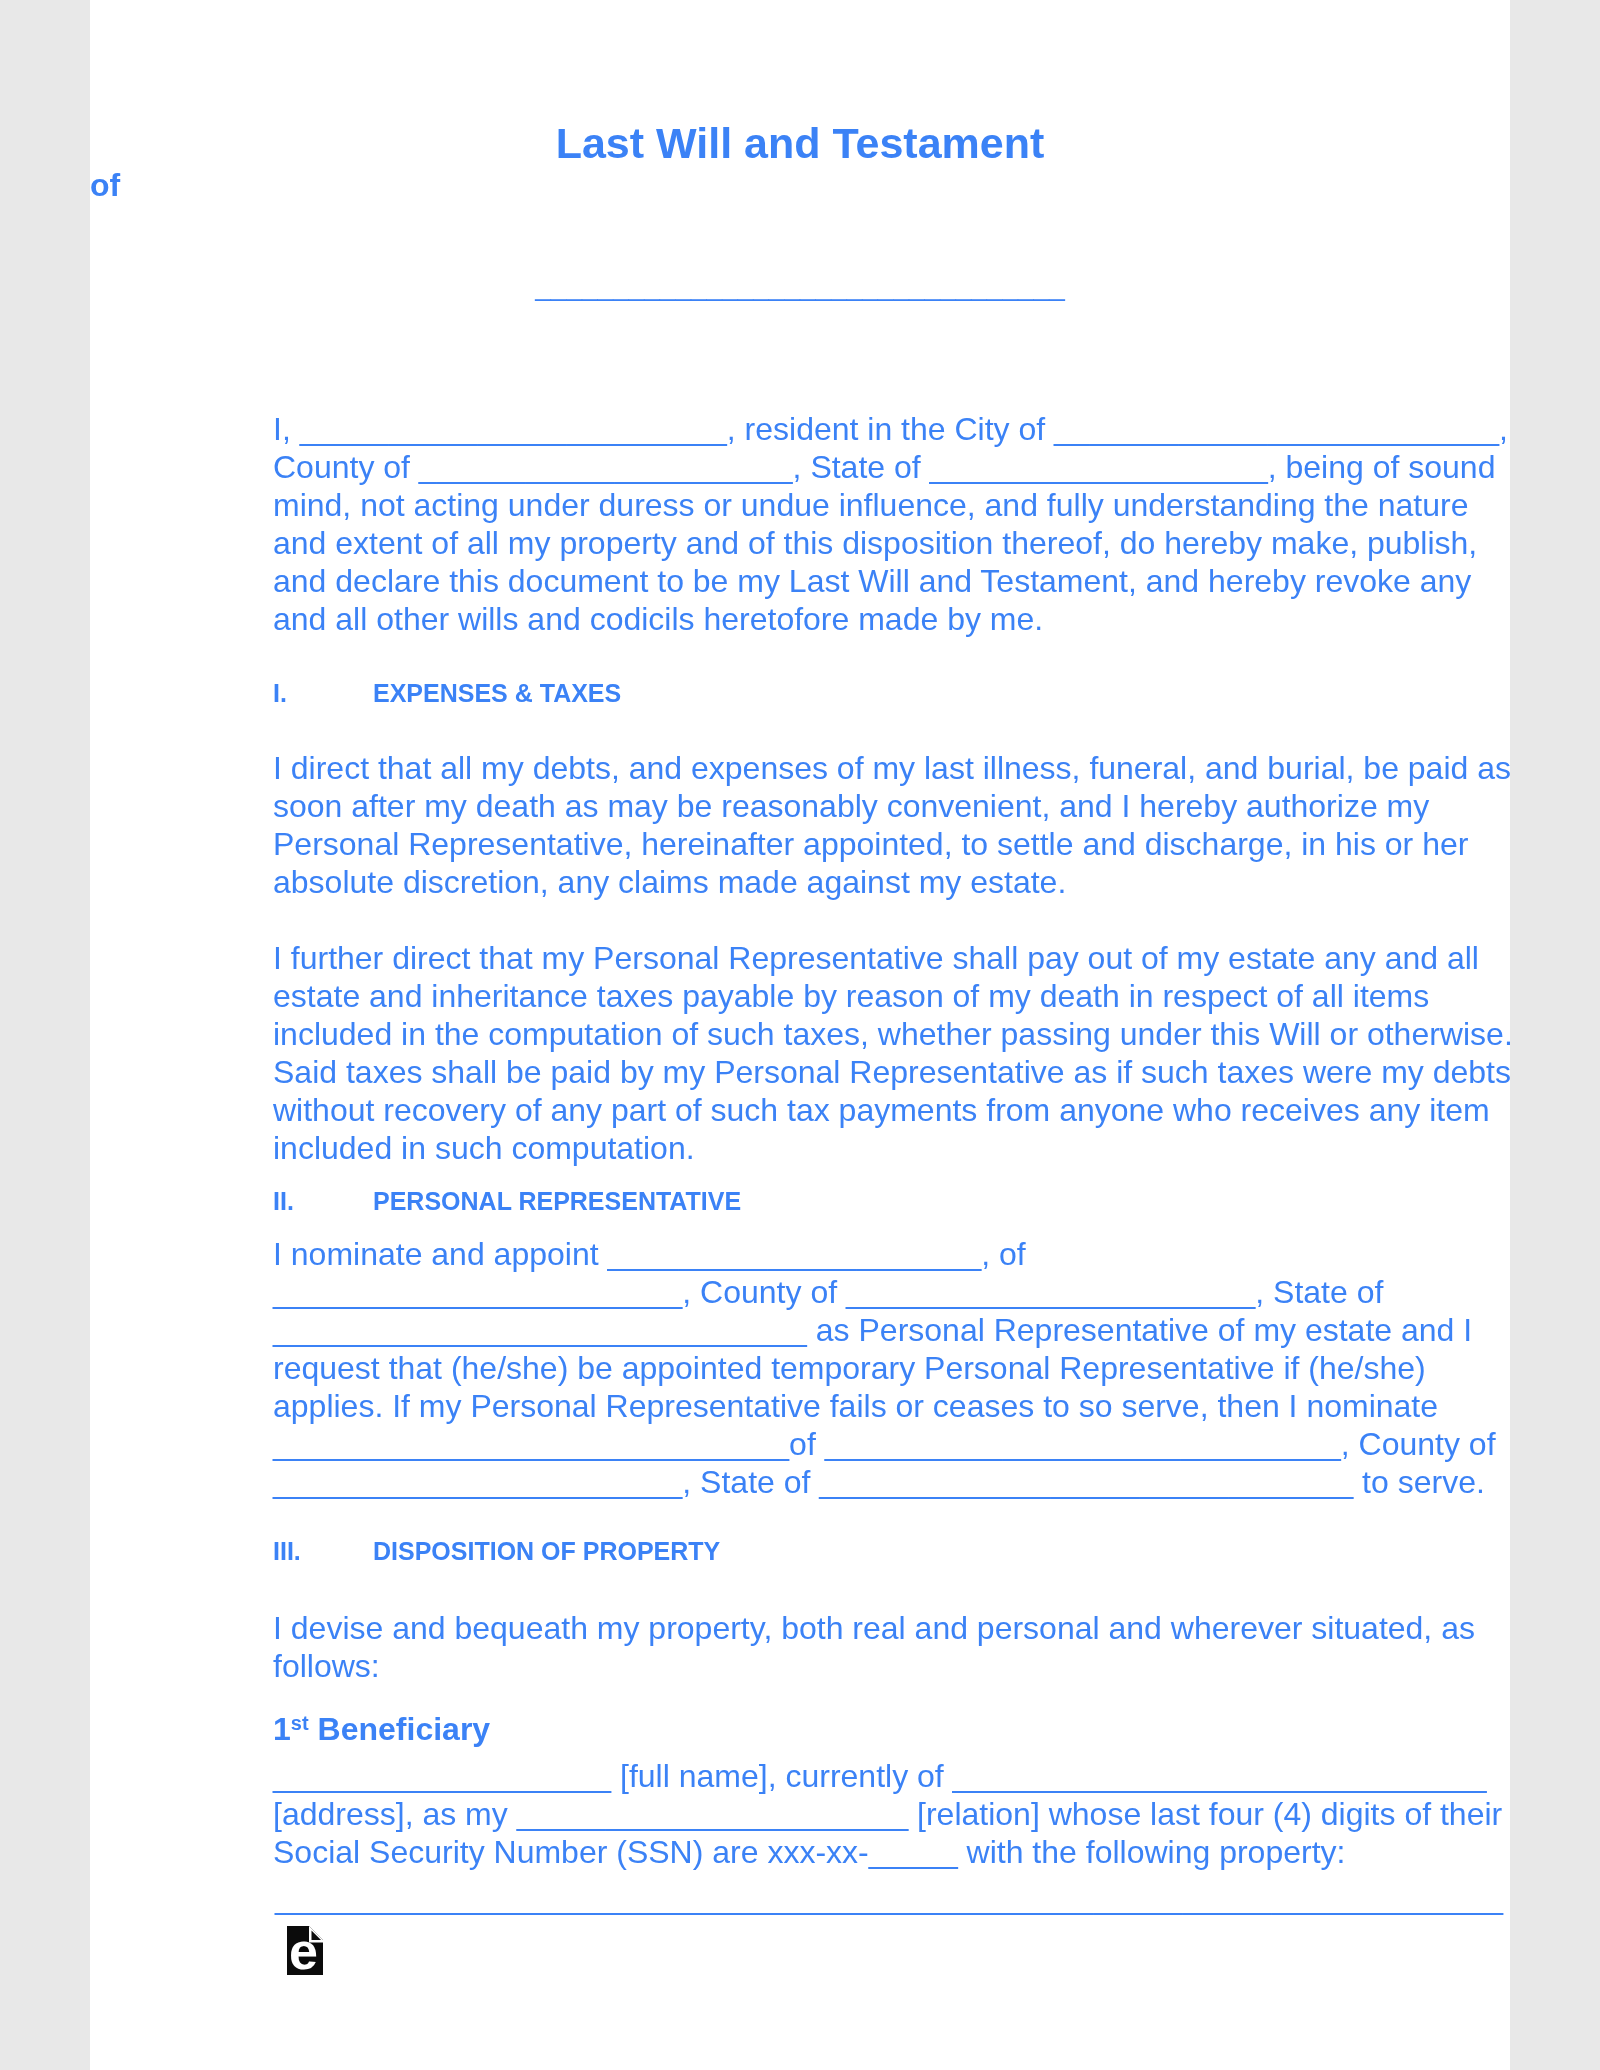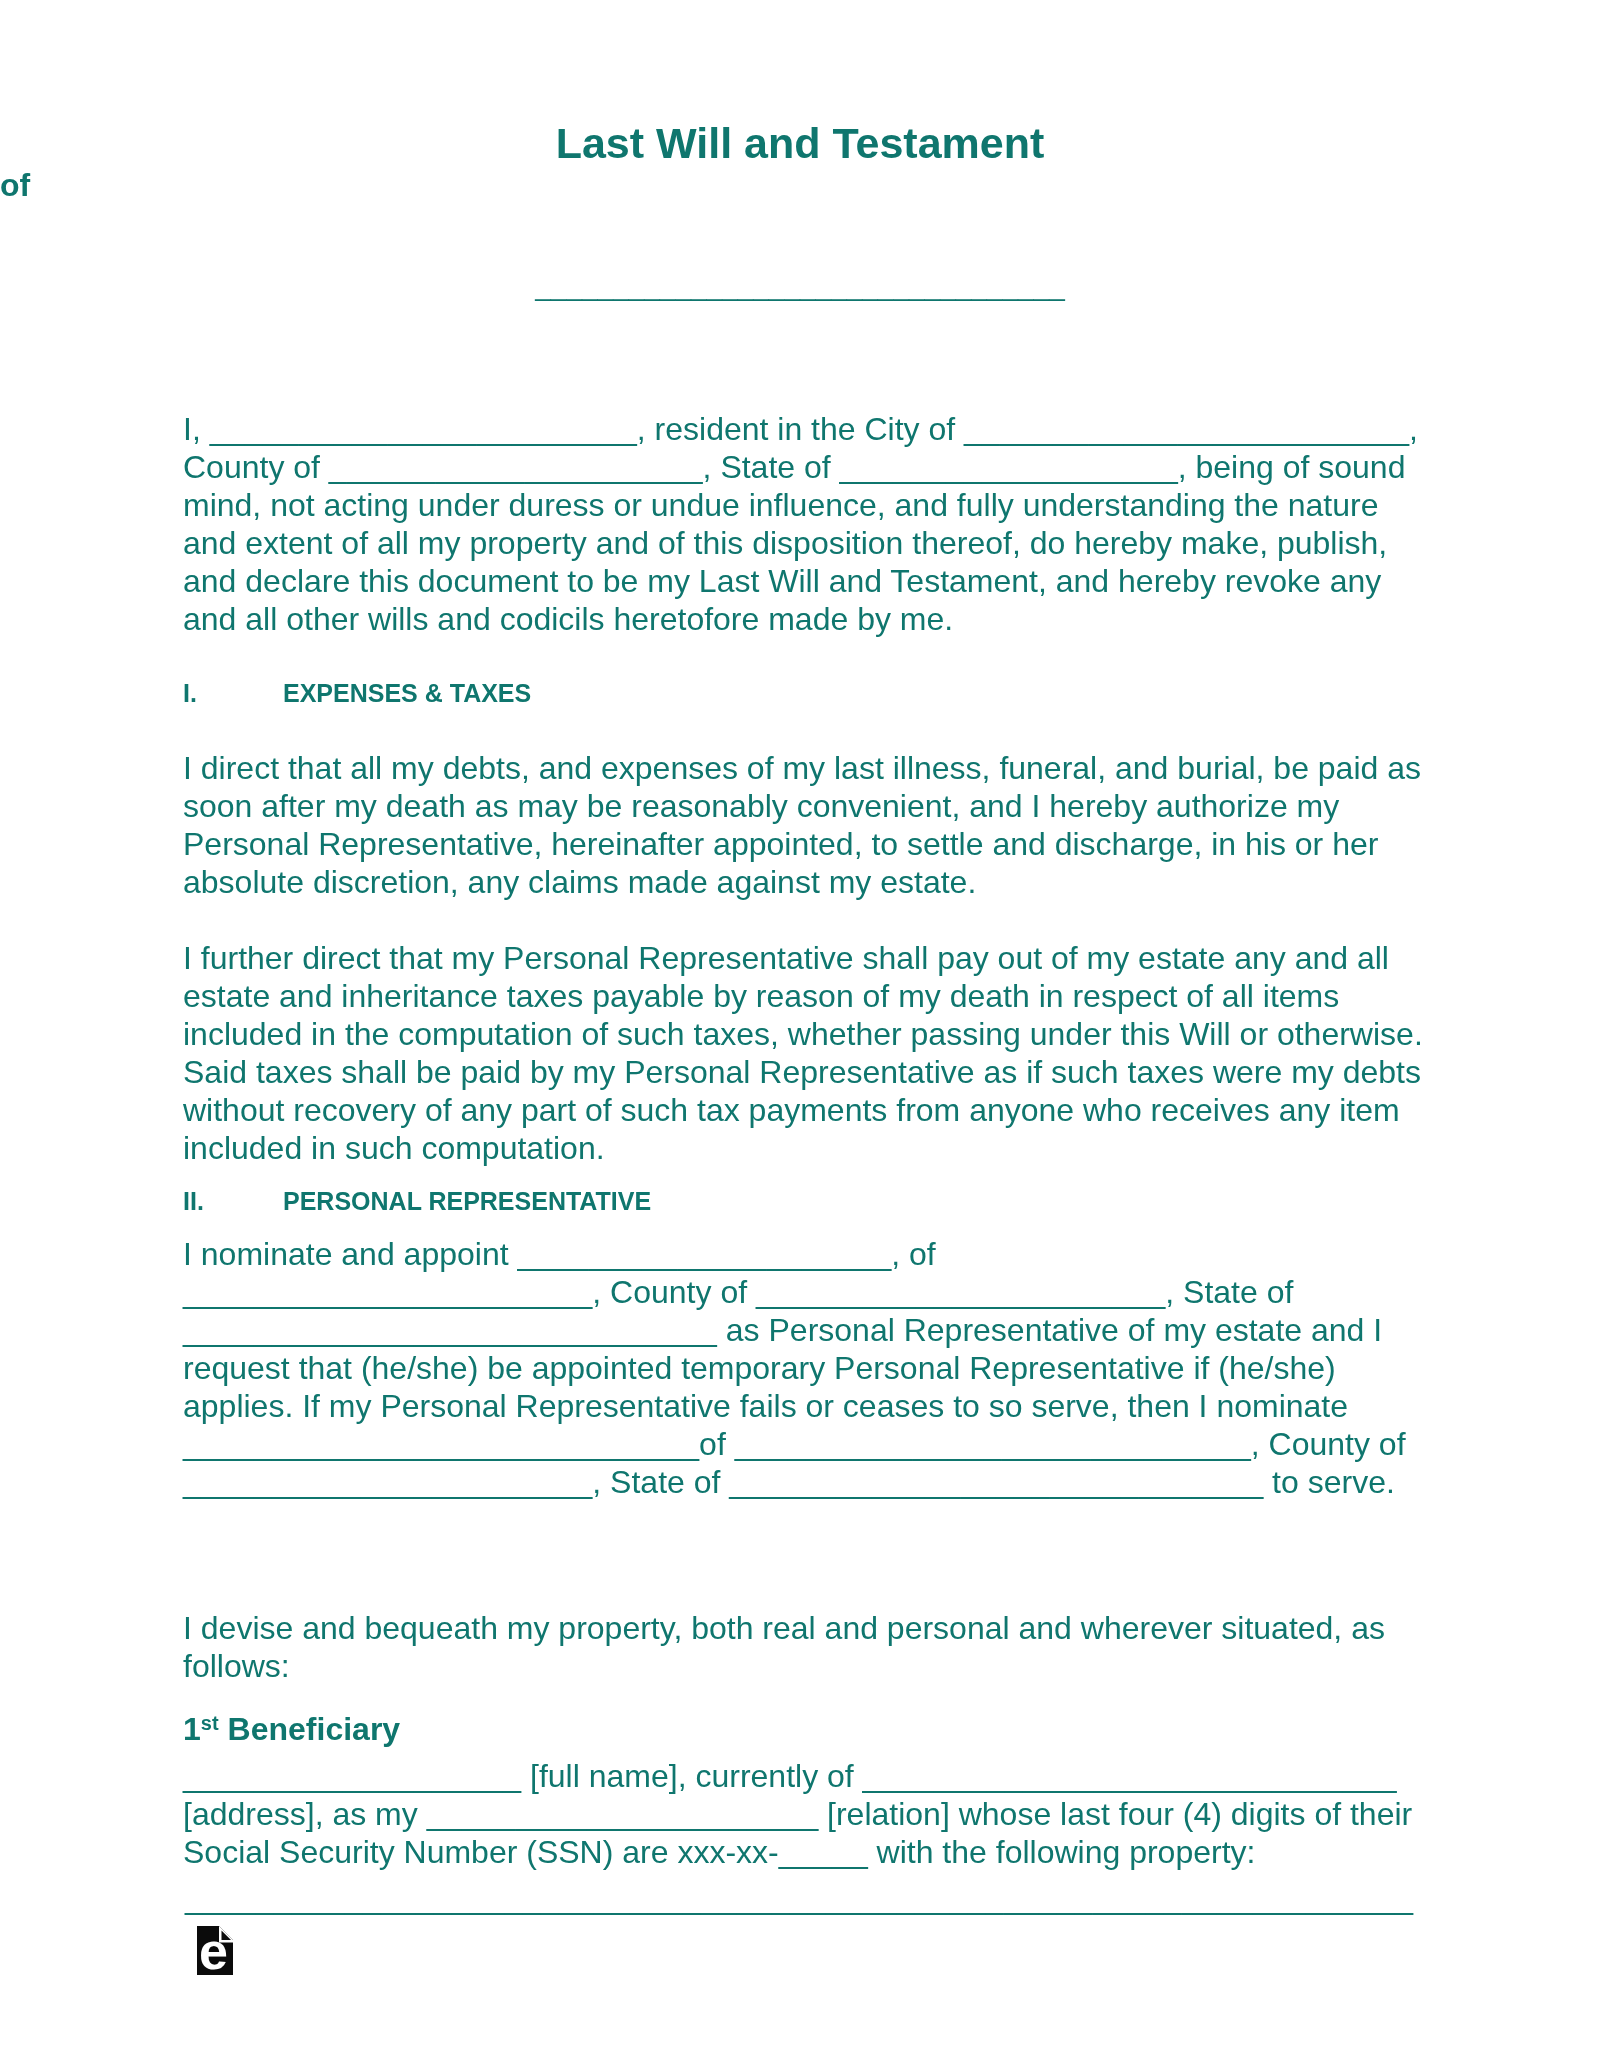--- a/index.html
+++ b/index.html
@@ -1,23 +1,23 @@
 <!DOCTYPE html>
 <html><head>
 <meta charset="utf-8">
 <style>
   html, body { margin: 0; padding: 0; background: #e8e8e8; }
   .page {
     position: relative;
-    width: 1600px;
+    width: 1420px;
     height: 2070px;
     margin: 0 auto;
     background: #ffffff;
     font-family: "Liberation Sans", sans-serif;
-    color: #0f766e;
+    color: #3b82f6;
     overflow: hidden;
   }
   .doc-title {
     position: absolute;
     top: 118px; left: 0; right: 0;
     text-align: center;
     font-size: 43px;
     font-weight: bold;
     line-height: 50px;
   }
@@ -114,20 +114,21 @@
 
   <div class="sec-heading" style="top:1182px"><span class="roman">II.</span><span>PERSONAL REPRESENTATIVE</span></div>
   <div class="para" style="top:1235px">I nominate and appoint _____________________, of
 _______________________, County of _______________________, State of
 ______________________________ as Personal Representative of my estate and I
 request that (he/she) be appointed temporary Personal Representative if (he/she)
 applies. If my Personal Representative fails or ceases to so serve, then I nominate
 _____________________________of _____________________________, County of
 _______________________, State of ______________________________ to serve.</div>
 
+  <div class="sec-heading" style="top:1532px"><span class="roman">III.</span><span>DISPOSITION OF PROPERTY</span></div>
   <div class="para" style="top:1609px">I devise and bequeath my property, both real and personal and wherever situated, as
 follows:</div>
 
   <div class="sub-heading" style="top:1704px"><span>1</span><sup>st</sup><span class="benef-label">Beneficiary</span></div>
   <div class="para" style="top:1757px">___________________ [full name], currently of ______________________________
 [address], as my ______________________ [relation] whose last four (4) digits of their
 Social Security Number (SSN) are xxx-xx-_____ with the following property:</div>
 
   <div class="footer-rule">_____________________________________________________________________</div>
 

